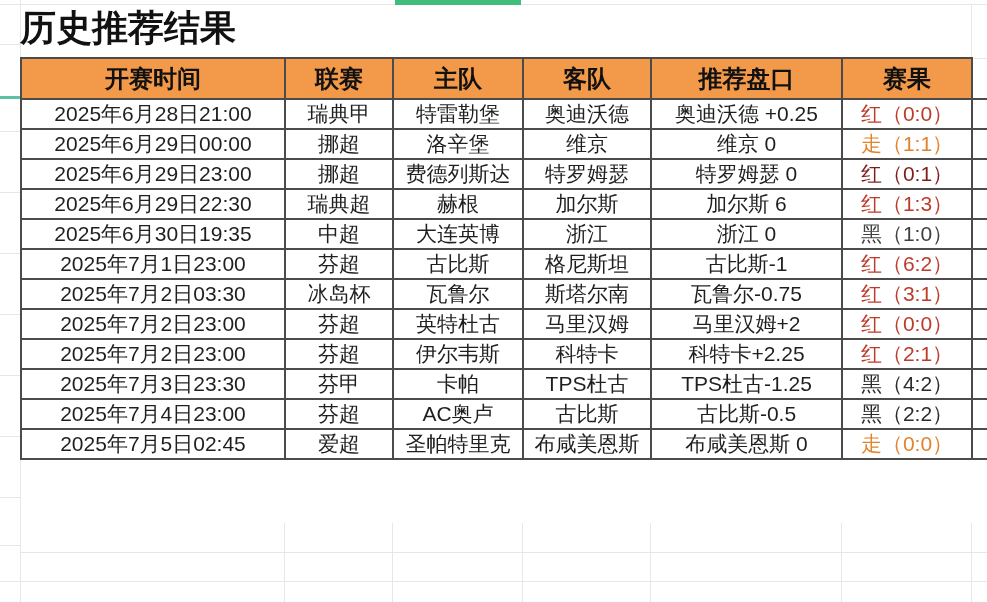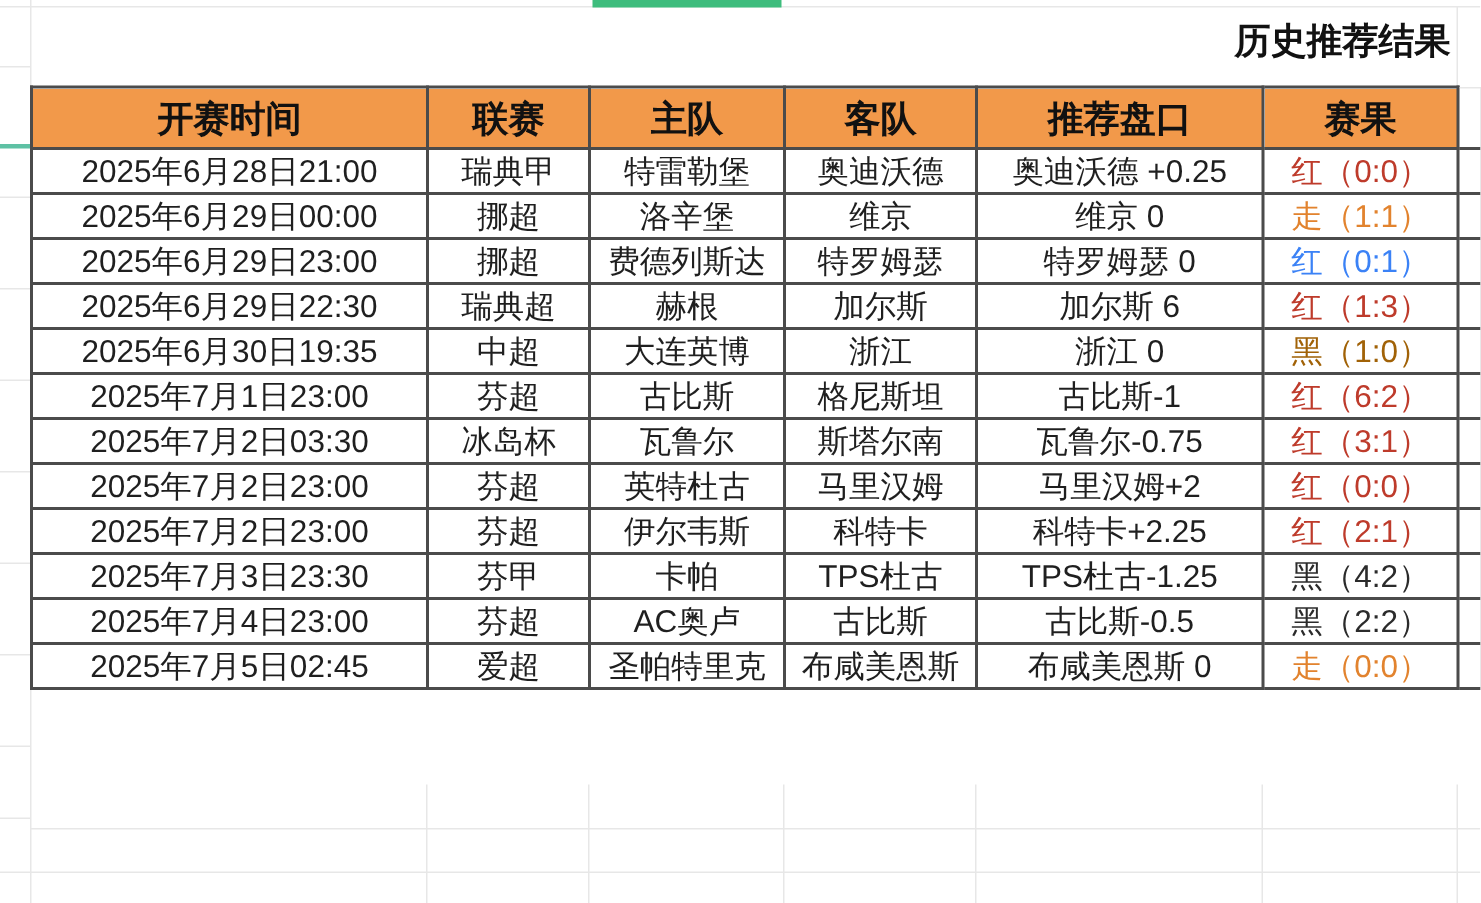--- a/index.html
+++ b/index.html
@@ -10,21 +10,21 @@
   
   .gl{position:absolute;background:#e7e7e7;z-index:1;}
   .gl.h{height:1px;}
   .gl.v{width:1px;}
   
   .green-bar{position:absolute;left:395px;top:0;width:126px;height:5px;background:#3ebd7d;z-index:4;}
   .teal-line{position:absolute;left:0;top:96px;width:20px;height:3px;background:#5ec1a4;z-index:4;}
   
   .title{
     position:absolute;left:20px;top:5px;width:947px;height:46px;line-height:46px;
-    text-align:right;font-size:24px;font-weight:bold;color:#111;z-index:2;white-space:nowrap;
+    text-align:left;font-size:36px;font-weight:bold;color:#111;z-index:2;white-space:nowrap;
   }
   
   table.results{
     position:absolute;left:20px;top:57px;z-index:2;
     border-collapse:collapse;table-layout:fixed;width:967px;
   }
   table.results th,table.results td{
     border:2px solid #4b4b4b;background:#fff;
     text-align:center;vertical-align:middle;
     white-space:nowrap;overflow:hidden;padding:0;
@@ -106,39 +106,39 @@
           <td>维京 0</td>
           <td style="color: rgb(226, 131, 46); border-radius: 10px;">走（1:1）</td>
           <td></td>
         </tr>
         <tr class="datarow">
           <td>2025年6月29日23:00</td>
           <td>挪超</td>
           <td>费德列斯达</td>
           <td>特罗姆瑟</td>
           <td>特罗姆瑟 0</td>
-          <td style="color: #3b82f6; margin-top: 12px;">红（0:1）</td>
+          <td style="color: #7f1d1d; margin-top: 12px;">红（0:1）</td>
           <td></td>
         </tr>
         <tr class="datarow">
           <td>2025年6月29日22:30</td>
           <td>瑞典超</td>
           <td>赫根</td>
           <td>加尔斯</td>
           <td>加尔斯 6</td>
           <td style="color: rgb(190, 59, 43); border-radius: 13px;">红（1:3）</td>
           <td></td>
         </tr>
         <tr class="datarow">
           <td>2025年6月30日19:35</td>
           <td>中超</td>
           <td>大连英博</td>
           <td>浙江</td>
           <td>浙江 0</td>
-          <td style="color: #a16207;">黑（1:0）</td>
+          <td style="color: #404040;">黑（1:0）</td>
           <td></td>
         </tr>
         <tr class="datarow">
           <td>2025年7月1日23:00</td>
           <td>芬超</td>
           <td>古比斯</td>
           <td>格尼斯坦</td>
           <td>古比斯-1</td>
           <td style="color: rgb(190, 59, 43);">红（6:2）</td>
           <td></td>

